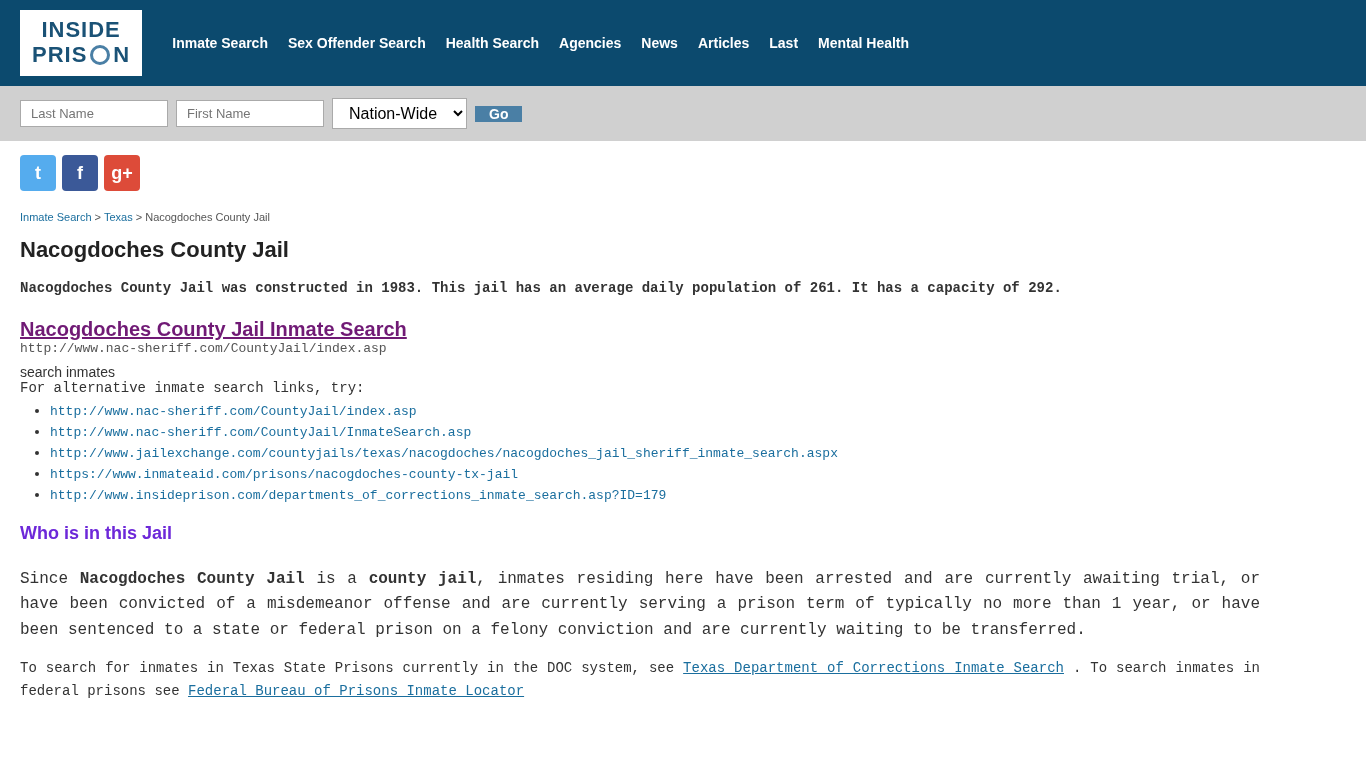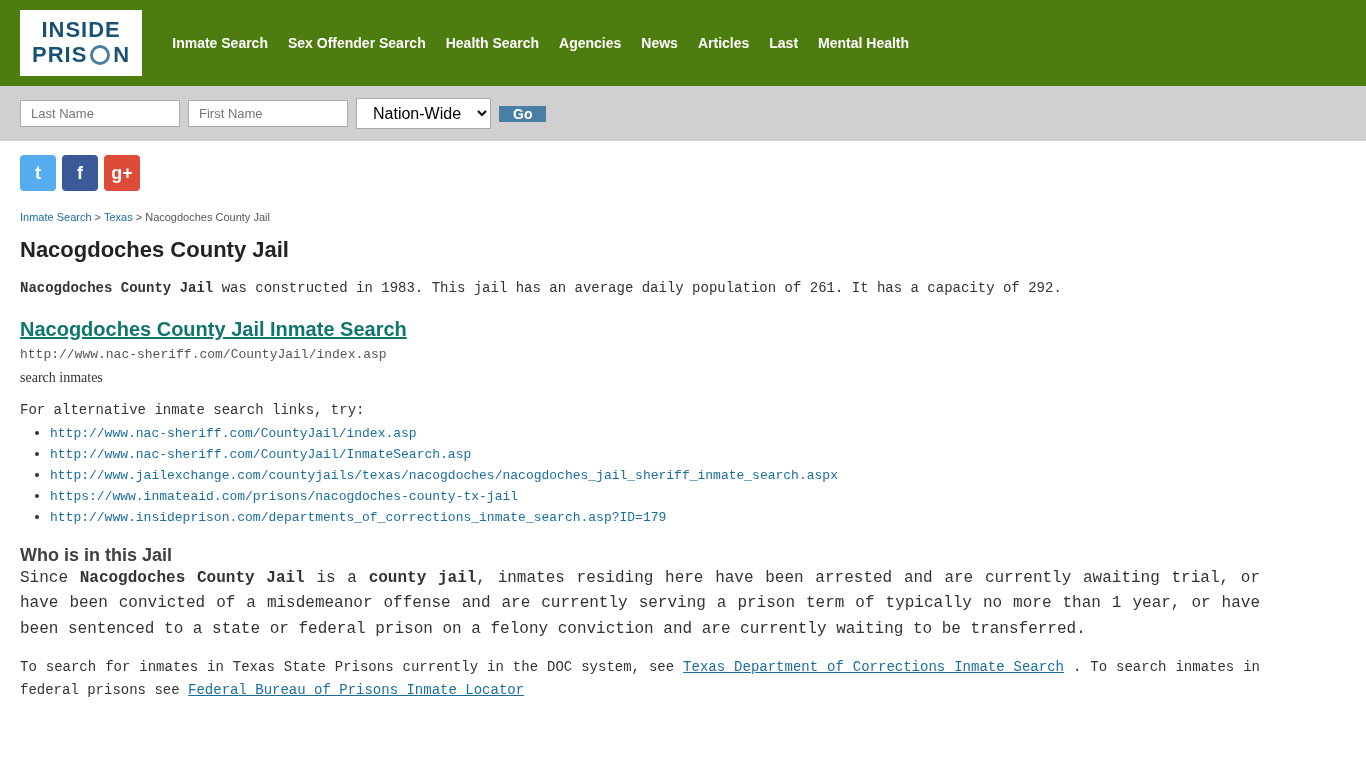--- a/index.html
+++ b/index.html
@@ -1,20 +1,20 @@
 <!DOCTYPE html>
 <html><head>
   <meta charset="utf-8">
   <style>
     * { margin: 0; padding: 0; box-sizing: border-box; }
     body { font-family: Arial, sans-serif; font-size: 14px; color: #333; background: #fff; }
 
     
     #header {
-      background-color: #4d7c0f;
+      background-color: #0c4a6e;
       padding: 10px 20px;
       display: flex;
       align-items: center;
       gap: 30px;
     }
     #logo-box {
       background: #fff;
       border: 2px solid #fff;
       padding: 6px 10px;
       min-width: 120px;
@@ -65,21 +65,21 @@
       display: flex;
       align-items: center;
       gap: 8px;
     }
     #search-bar input {
       padding: 5px 10px;
       font-size: 13px;
       border: 1px solid #aaa;
       background: #fff;
       color: #3b82f6;
-      width: 160px;
+      width: 148px;
     }
     #search-bar select {
       padding: 5px 12px;
       font-size: 16px;
       border: 1px solid #aaa;
       background: #fff;
     }
     #go-btn {
       background: #4a7fa5;
       color: #fff;
@@ -137,40 +137,39 @@
       margin-bottom: 14px;
     }
 
     
     #description {
       font-family: 'Courier New', Courier, monospace;
       font-size: 14px;
       line-height: 1.6;
       margin-bottom: 18px;
       text-align: justify;
+      font-weight: bold;
     }
 
     
     #inmate-search-link {
       font-size: 20px;
       font-weight: bold;
-      color: #0f766e;
+      color: #701a75;
       display: block;
-      margin-bottom: 6px;
     }
     #inmate-search-url {
       font-family: 'Courier New', Courier, monospace;
       font-size: 13px;
       color: #555;
       margin-bottom: 8px;
     }
     #search-inmates-label {
-      font-family: Liberation Serif, serif;
-      font-size: 14px;
-      margin-bottom: 16px;
+      font-family: Liberation Sans, sans-serif;
+      font-size: 14px;
     }
 
     
     #alt-links-intro {
       font-family: 'Courier New', Courier, monospace;
       font-size: 14px;
       margin-bottom: 6px;
     }
     #alt-links-list {
       list-style: disc;
@@ -184,22 +183,22 @@
       color: #1a6e9e;
       text-decoration: none;
       font-family: 'Courier New', Courier, monospace;
       font-size: 13px;
     }
 
     
     .section-heading {
       font-size: 18px;
       font-weight: bold;
-      color: #404040;
-      margin-bottom: 0;
+      color: #6d28d9;
+      margin-bottom: 23px;
     }
 
     
     #who-in-jail-text {
       font-family: 'Courier New', Courier, monospace;
       font-size: 16px;
       line-height: 1.6;
       margin-bottom: 14px;
       text-align: justify;
     }

